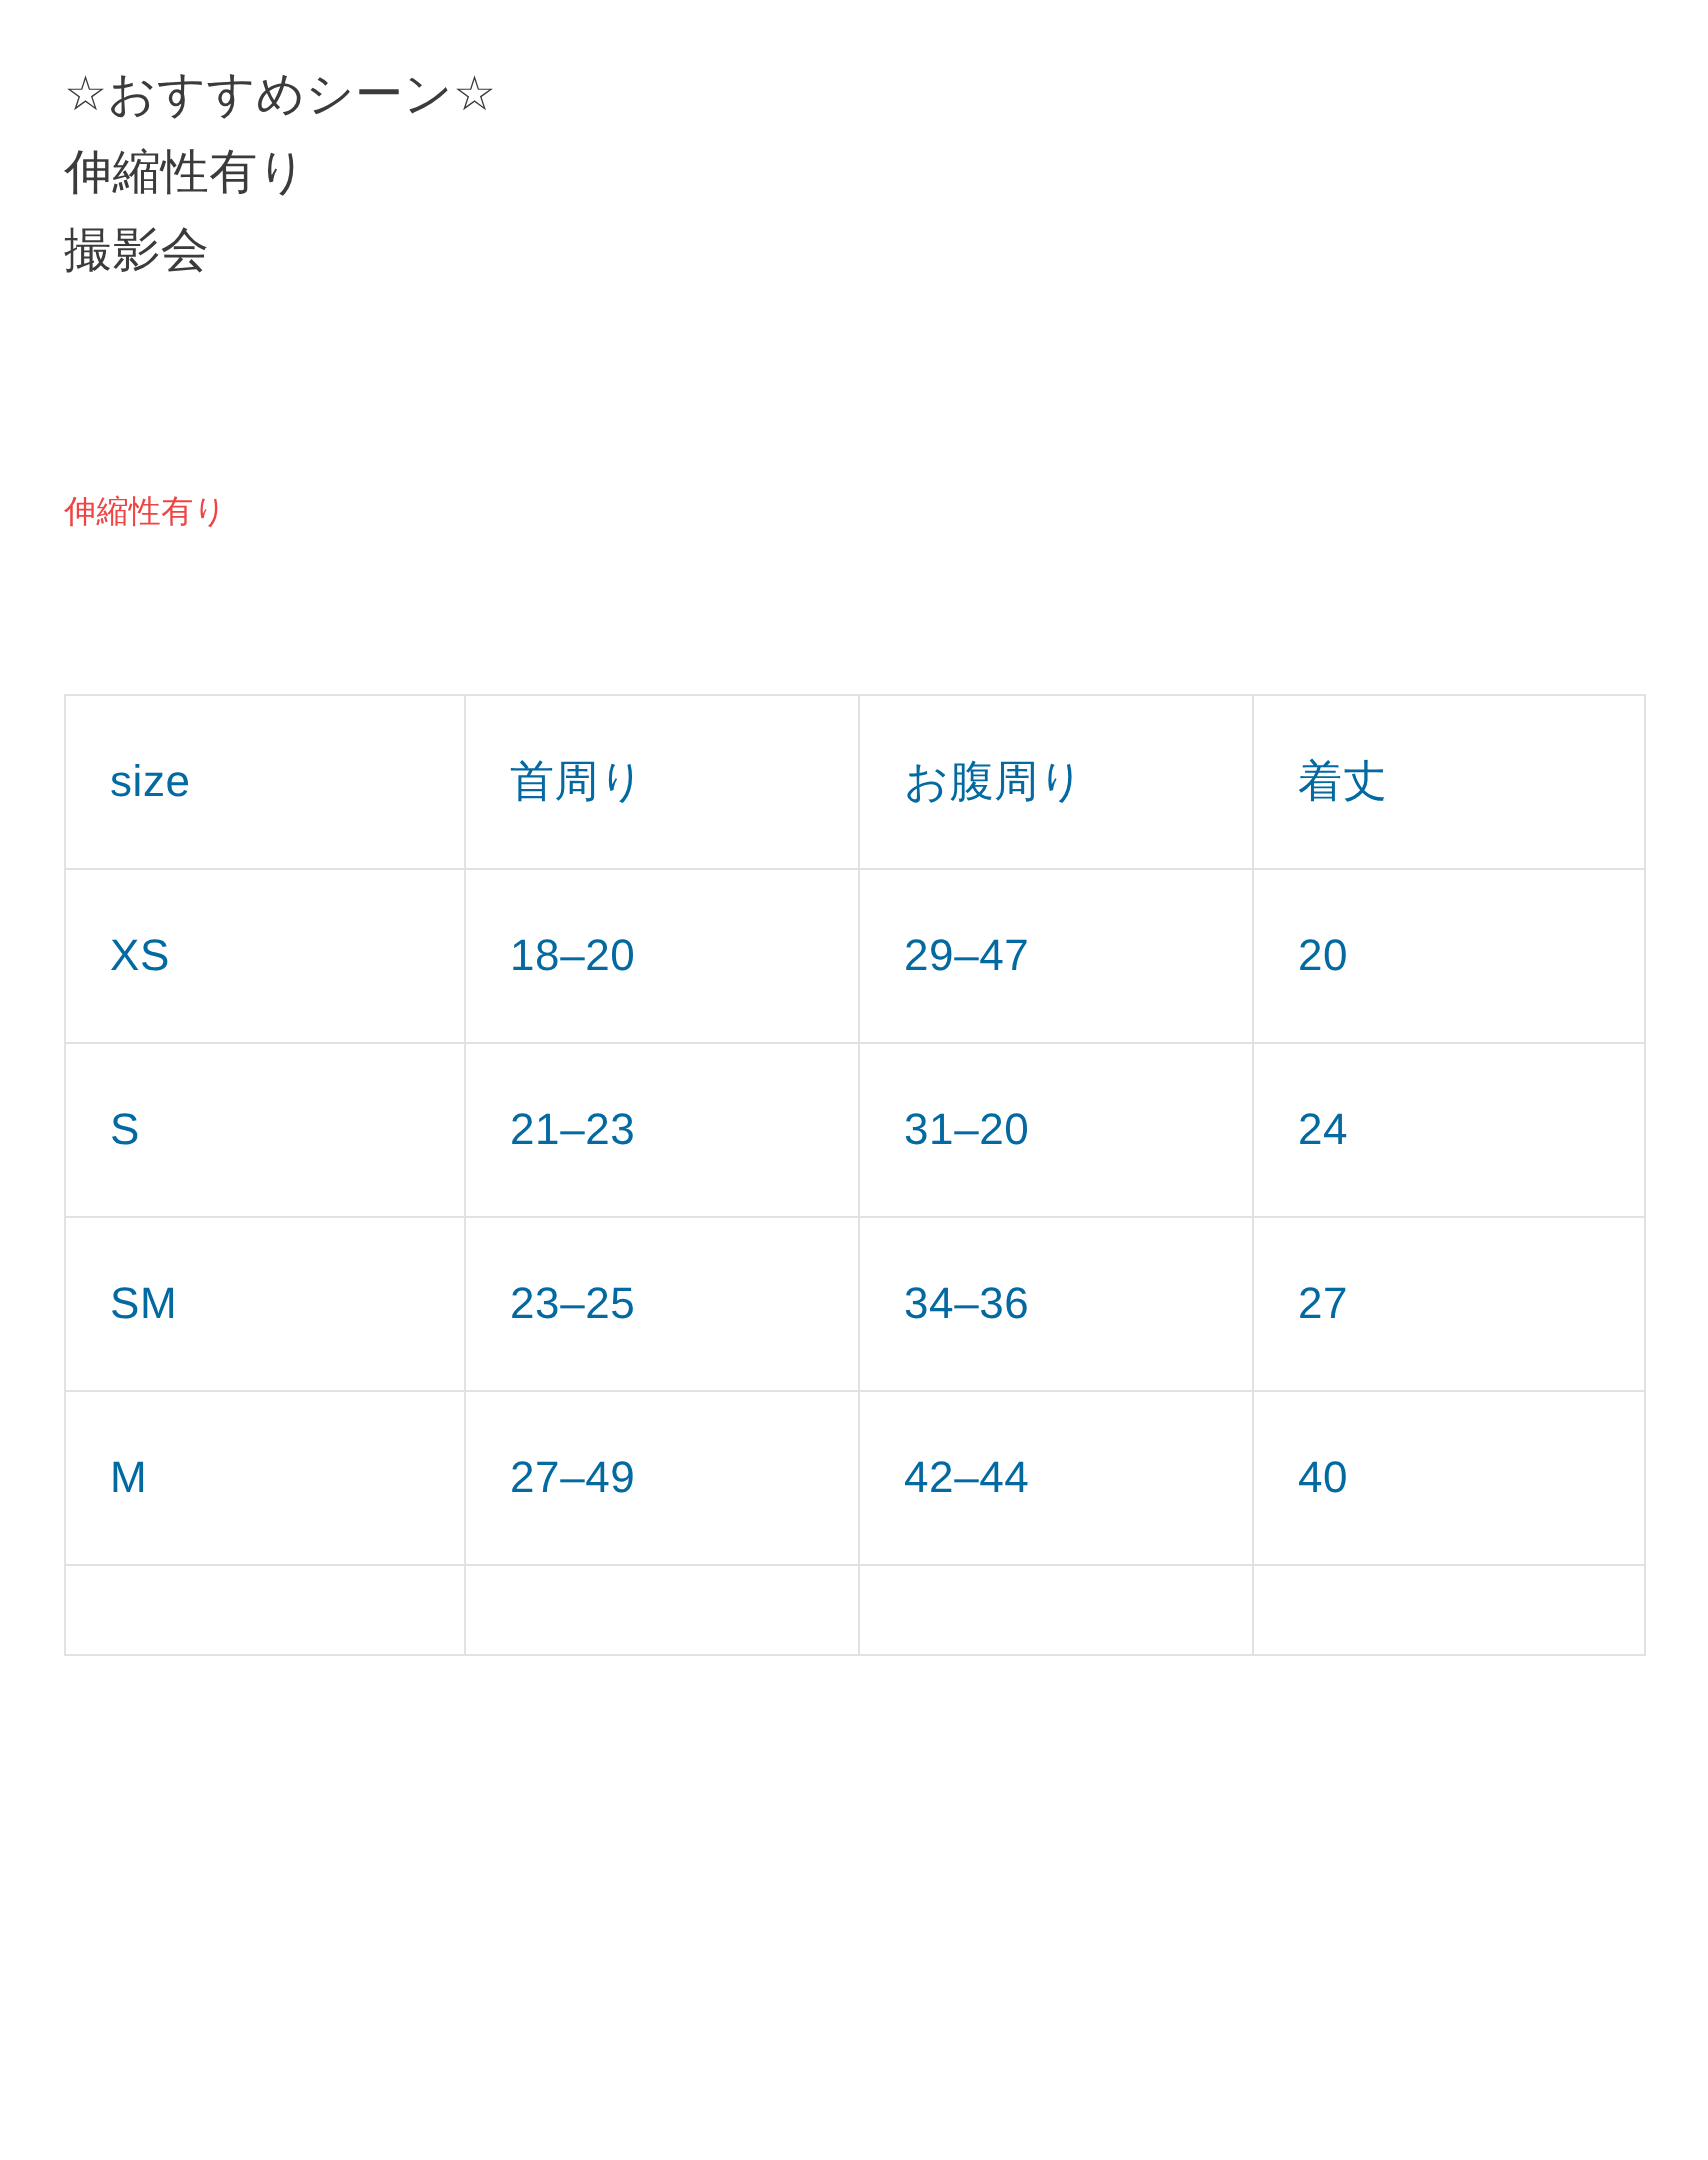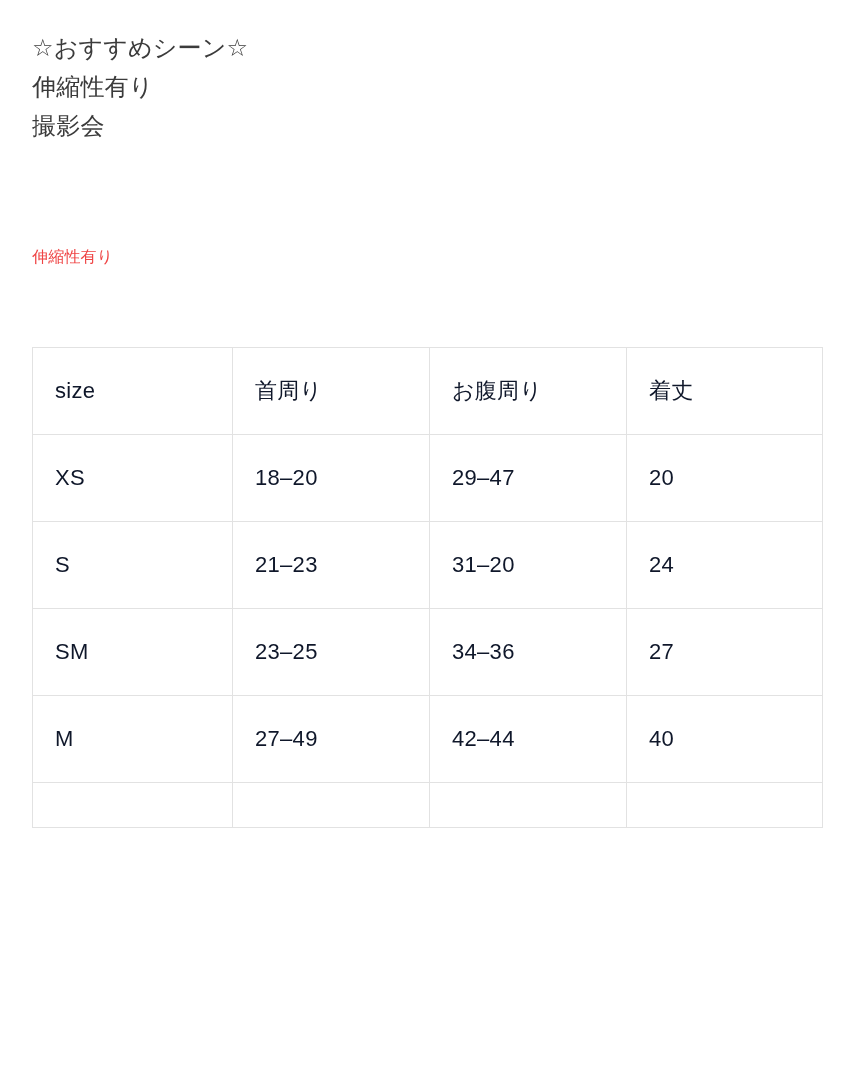--- a/index.html
+++ b/index.html
@@ -51,21 +51,21 @@
   table.size-table col.c2 { width: 197px; }
   table.size-table col.c3 { width: 197px; }
   table.size-table col.c4 { width: 196px; }
   table.size-table th,
   table.size-table td {
     border: 1px solid #e2e2e2;
     text-align: left;
     vertical-align: middle;
     font-weight: normal;
     font-size: 22px;
-    color: #0f172a;
+    color: #0369a1;
     padding: 0 0 0 22px;
     height: 86px;
     letter-spacing: 0.3px;
     margin-left: 18px;
   }
   table.size-table tr.empty-row td {
     height: 44px;
   }
   .num {
     font-family: "Liberation Sans", "DejaVu Sans", sans-serif;

